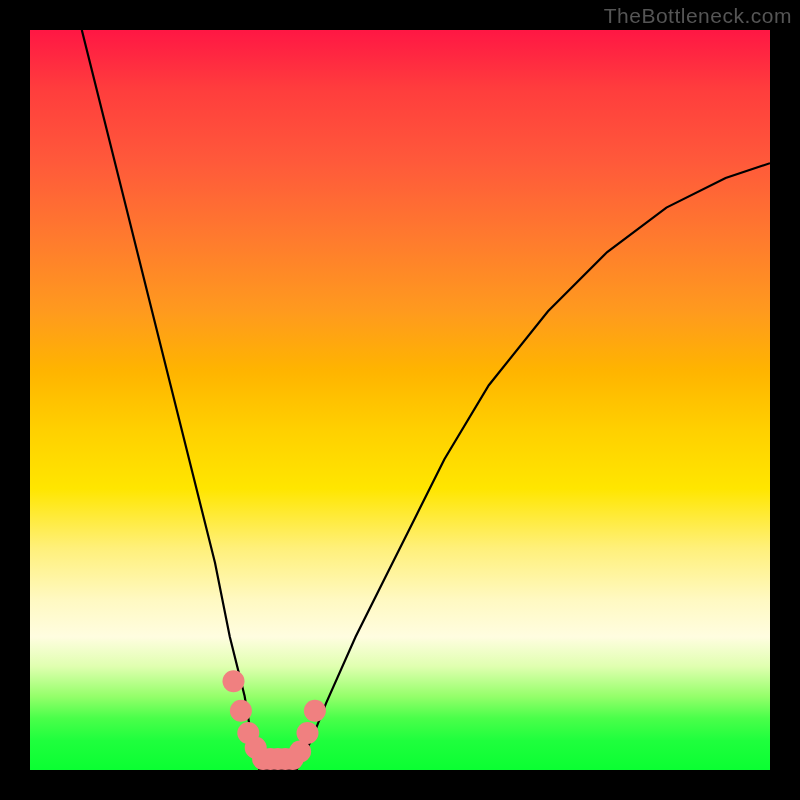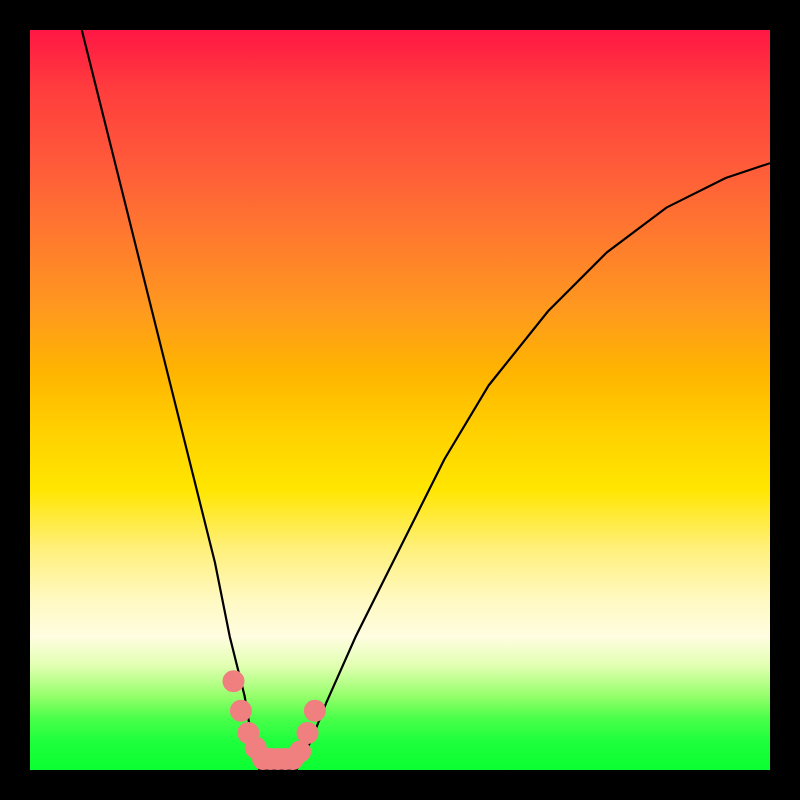--- a/index.html
+++ b/index.html
@@ -56,20 +56,21 @@
     position: absolute;
     top: 0; left: 0;
     width: 740px;
     height: 740px;
   }
 </style>
 </head>
 <body>
 
 <div class="frame">
+  <div class="watermark">TheBottleneck.com</div>
   <div class="plot">
     <svg class="curve" viewBox="0 0 740 740">
       <path id="curve-path" fill="none" stroke="#000" stroke-width="2.2" d="M51.8 0.0 L74.0 88.8 L96.2 177.6 L118.4 266.4 L140.6 355.2 L162.8 444.0 L185.0 532.8 L199.8 606.8 L214.6 666.0 L222.0 710.4 L229.4 740.0 L236.8 740.0 L251.6 740.0 L266.4 740.0 L281.2 710.4 L296.0 673.4 L325.6 606.8 L355.2 547.6 L384.8 488.4 L414.4 429.2 L458.8 355.2 L518.0 281.2 L577.2 222.0 L636.4 177.6 L695.6 148.0 L740.0 133.2"></path>
       <g id="marker-group">
           <rect x="192.5" y="640.2" width="22.0" height="22.0" rx="11.0" fill="#f08080"></rect>
           <rect x="199.9" y="669.8" width="22.0" height="22.0" rx="11.0" fill="#f08080"></rect>
           <rect x="207.3" y="692.0" width="22.0" height="22.0" rx="11.0" fill="#f08080"></rect>
           <rect x="214.7" y="706.8" width="22.0" height="22.0" rx="11.0" fill="#f08080"></rect>
           <rect x="222.1" y="717.9" width="22.0" height="22.0" rx="11.0" fill="#f08080"></rect>
           <rect x="229.5" y="717.9" width="22.0" height="22.0" rx="11.0" fill="#f08080"></rect>

